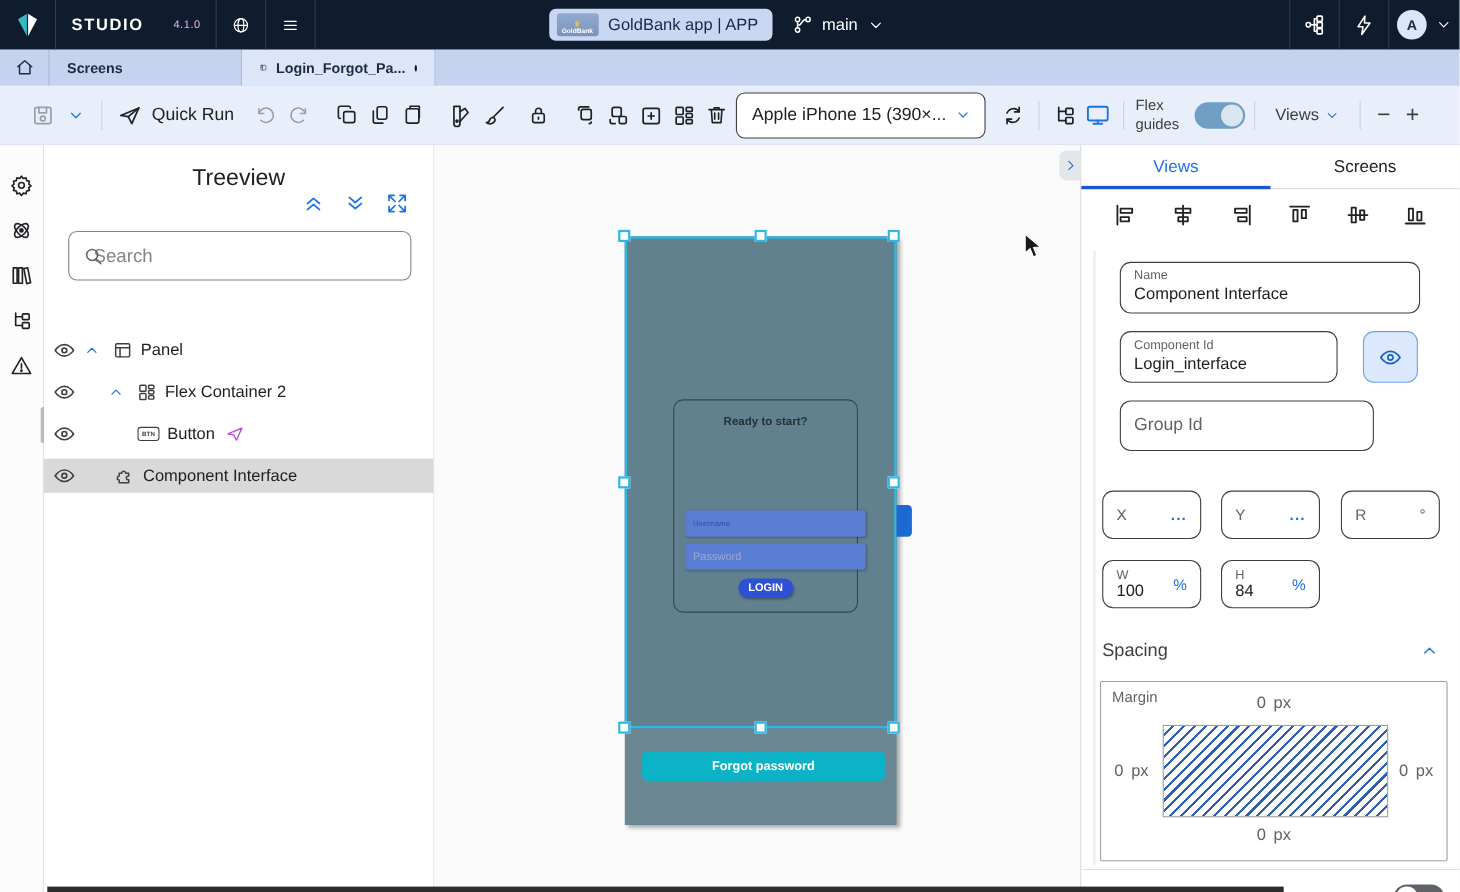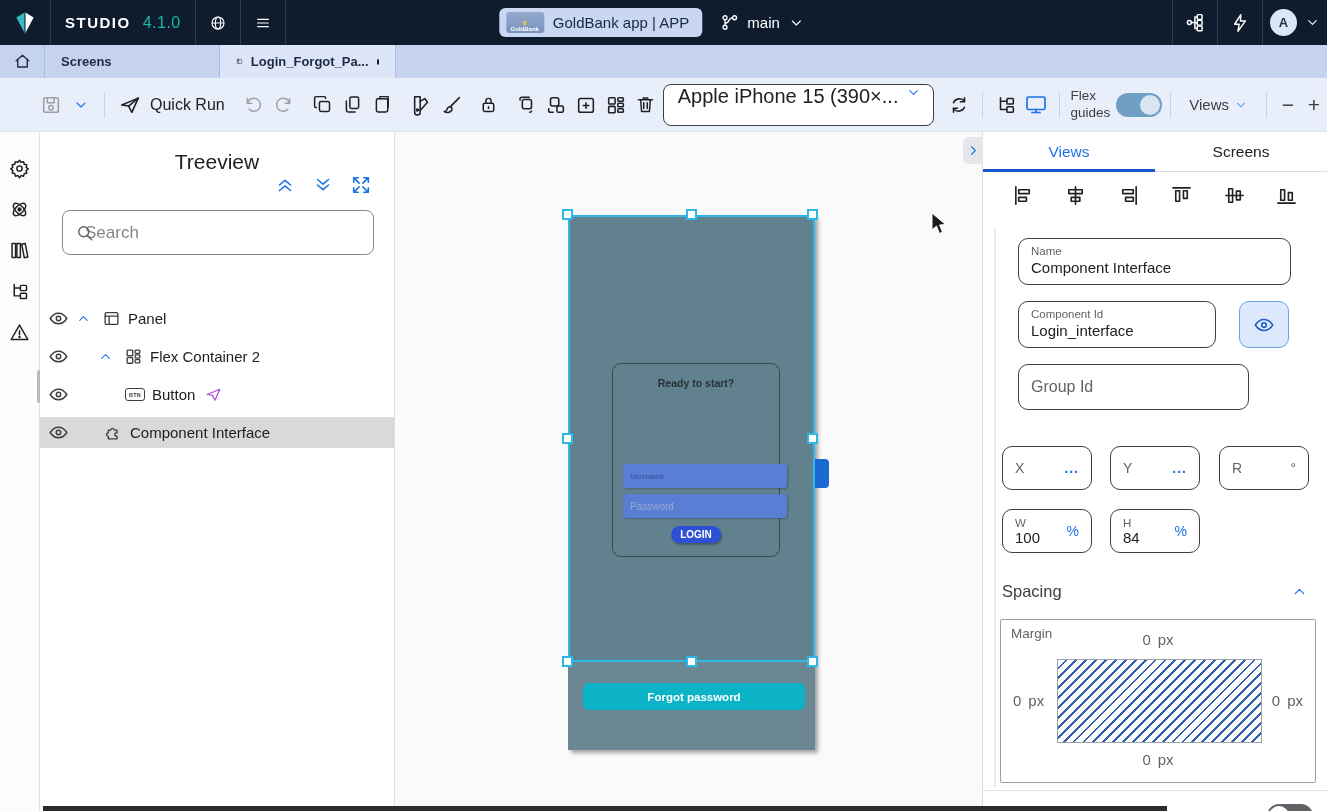--- a/index.html
+++ b/index.html
@@ -5,47 +5,47 @@
   * { margin:0; padding:0; box-sizing:border-box; }
   html,body { width:1327px; height:811px; overflow:hidden; font-family:"Liberation Sans", sans-serif; background:#fafafa; }
   svg.ico { stroke:currentColor; fill:none; stroke-width:1.7; stroke-linecap:round; stroke-linejoin:round; display:block; }
 
   
   .navbar { height:45px; background:#0e1c2e; display:flex; align-items:stretch; color:#fff; position:relative; }
   .nav-sec { display:flex; align-items:center; padding:0 14px; }
   .nav-div { width:1px; background:#2b3c55; margin:0; }
   .logo-box { width:50px; display:flex; align-items:center; justify-content:center; }
   .product { font-weight:bold; font-size:15px; letter-spacing:1.5px; }
-  .version { font-size:16px; margin-left:12px; color:#14b8a6; letter-spacing:.5px; }
+  .version { font-size:10px; margin-left:27px; color:#f0abfc; letter-spacing:.5px; }
   .nav-center { position:absolute; left:50%; top:0; height:45px; transform:translateX(-54%); display:flex; align-items:center; gap:18px; }
   .app-pill { background:#c9d7f3; border-radius:6px; height:29px; display:flex; align-items:center; gap:9px; padding:0 13px 0 7px; cursor:pointer; }
   .app-chip { width:38px; height:21px; border-radius:3px; background:linear-gradient(180deg,#93a9cf,#7b93bd); color:#fff; font-size:6px; font-weight:bold; display:flex; flex-direction:column; align-items:center; justify-content:flex-end; padding-bottom:1px; }
   .app-chip .crown { color:#e8c24a; font-size:6px; line-height:5px; }
   .app-pill-label { color:#182743; font-size:15px; }
   .branch { display:flex; align-items:center; gap:8px; font-size:15px; color:#fff; cursor:pointer; }
   .nav-right { margin-left:auto; display:flex; align-items:stretch; }
   .nav-iconbtn { width:44px; display:flex; align-items:center; justify-content:center; cursor:pointer; }
   .avatar { width:27px; height:27px; border-radius:50%; background:#dbe6f9; color:#1f2a44; font-size:13px; font-weight:bold; display:flex; align-items:center; justify-content:center; }
 
   
   .tabbar { height:33px; background:#c5d3ef; display:flex; align-items:stretch; }
   .tab-home { width:45px; display:flex; align-items:center; justify-content:center; color:#1f2a44; border-right:1px solid #aabde0; cursor:pointer; }
   .tab { display:flex; align-items:center; padding:0 16px; font-size:13px; font-weight:bold; color:#1f2a44; border-right:1px solid #aabde0; cursor:pointer; }
   .tab.screens { width:175px; }
   .tab.active { width:176px; background:#dce6f8; gap:8px; }
   .tab .dot { width:6px; height:6px; border-radius:50%; background:#111; margin-left:auto; }
 
   
-  .toolbar { height:54px; background:#e9eefb; display:flex; align-items:center; padding-left:36px; border-bottom:1px solid #dde3f0; }
+  .toolbar { height:54px; background:#e9eefb; display:flex; align-items:center; padding-left:24px; border-bottom:1px solid #dde3f0; }
   .tbtn { display:flex; align-items:center; justify-content:center; width:30px; height:30px; color:#202124; cursor:pointer; flex:none; }
   .tbtn.dis { color:#9aa0a6; }
   .tbtn.blue { color:#1a73e8; }
   .tsep { width:1px; height:26px; background:#c9d2e4; margin:0 8px; flex:none; }
   .quickrun { display:flex; align-items:center; gap:9px; font-size:16px; color:#202124; margin:0 14px 0 6px; cursor:pointer; white-space:nowrap; }
-  .device-dd { height:42px; background:#fff; border:1.5px solid #3c4043; border-radius:8px; display:flex; align-items:flex-start; gap:8px; padding:0 12px 0 14px; font-size:20px; color:#202124; margin:0 10px 0 2px; cursor:pointer; white-space:nowrap; }
+  .device-dd { height:42px; background:#fff; border:1.5px solid #3c4043; border-radius:8px; display:flex; align-items:center; gap:8px; padding:0 12px 0 14px; font-size:16px; color:#202124; margin:0 10px 0 2px; cursor:pointer; white-space:nowrap; }
   .flexguides { font-size:13.5px; color:#3c4043; line-height:1.25; width:48px; margin:0 6px 0 2px; }
   .toggle-on { width:46px; height:24px; border-radius:12px; background:#6f9fc4; position:relative; cursor:pointer; flex:none; }
   .toggle-on .knob { position:absolute; right:2px; top:2px; width:20px; height:20px; border-radius:50%; background:#d9e6f1; }
   .views { display:flex; align-items:center; gap:5px; font-size:15px; color:#3c4043; margin:0 10px; cursor:pointer; }
   .zoomi { font-size:21px; color:#3c4043; width:26px; text-align:center; cursor:pointer; flex:none; }
 
   
   .main { display:flex; height:679px; position:relative; }
   .rail { width:40px; background:#fcfcfd; border-right:1px solid #e2e2e2; display:flex; flex-direction:column; align-items:center; padding-top:24px; gap:17px; color:#3c4043; position:relative; }
   .rail .tbtn { width:24px; height:24px; }

